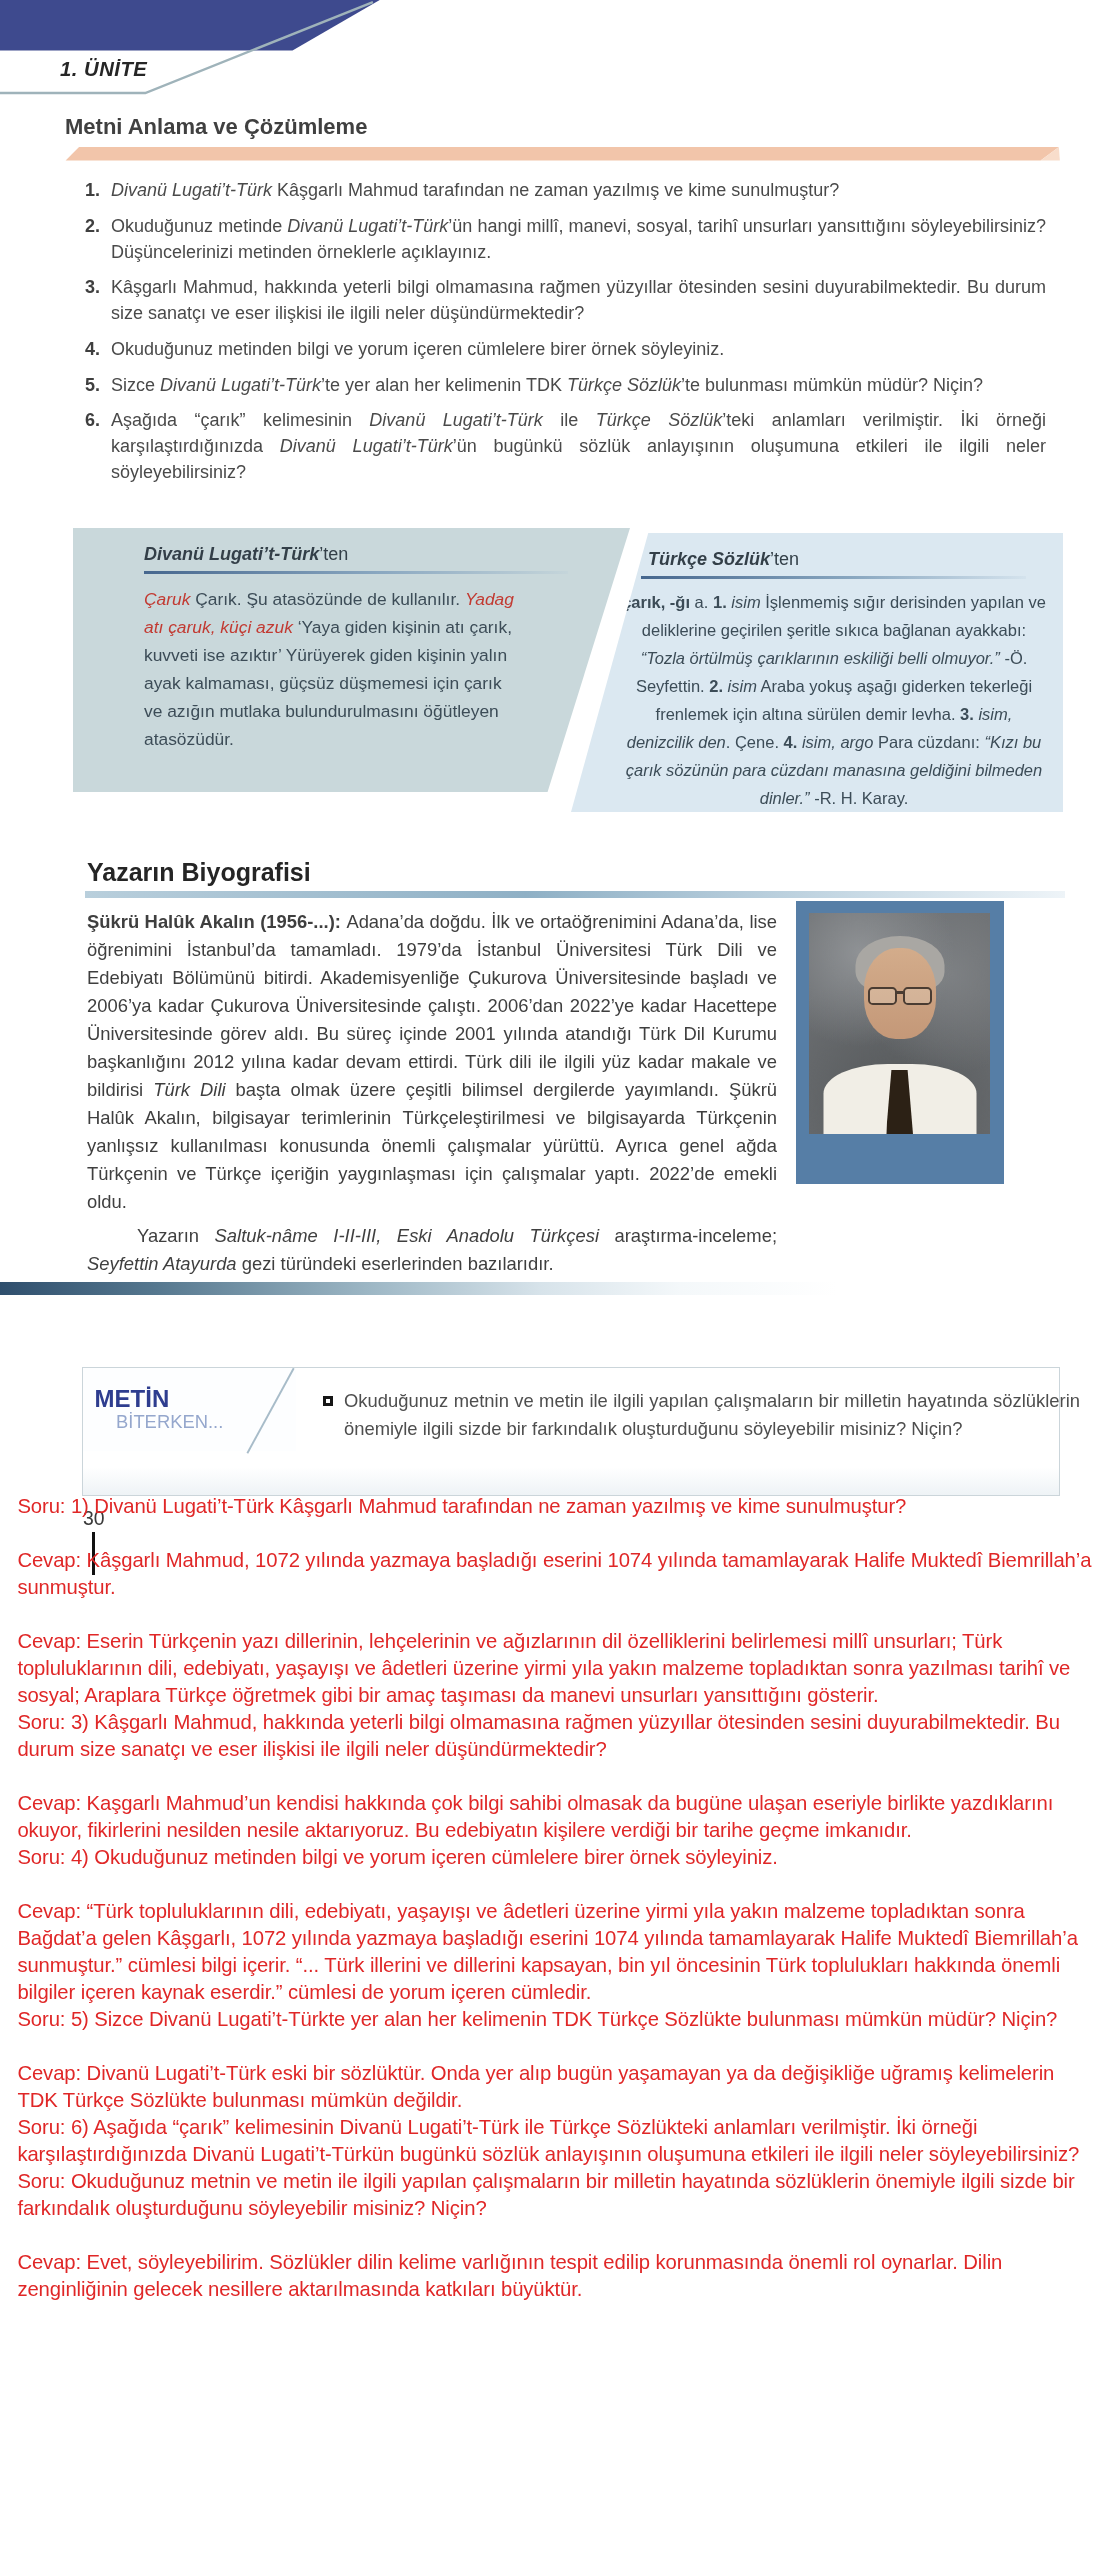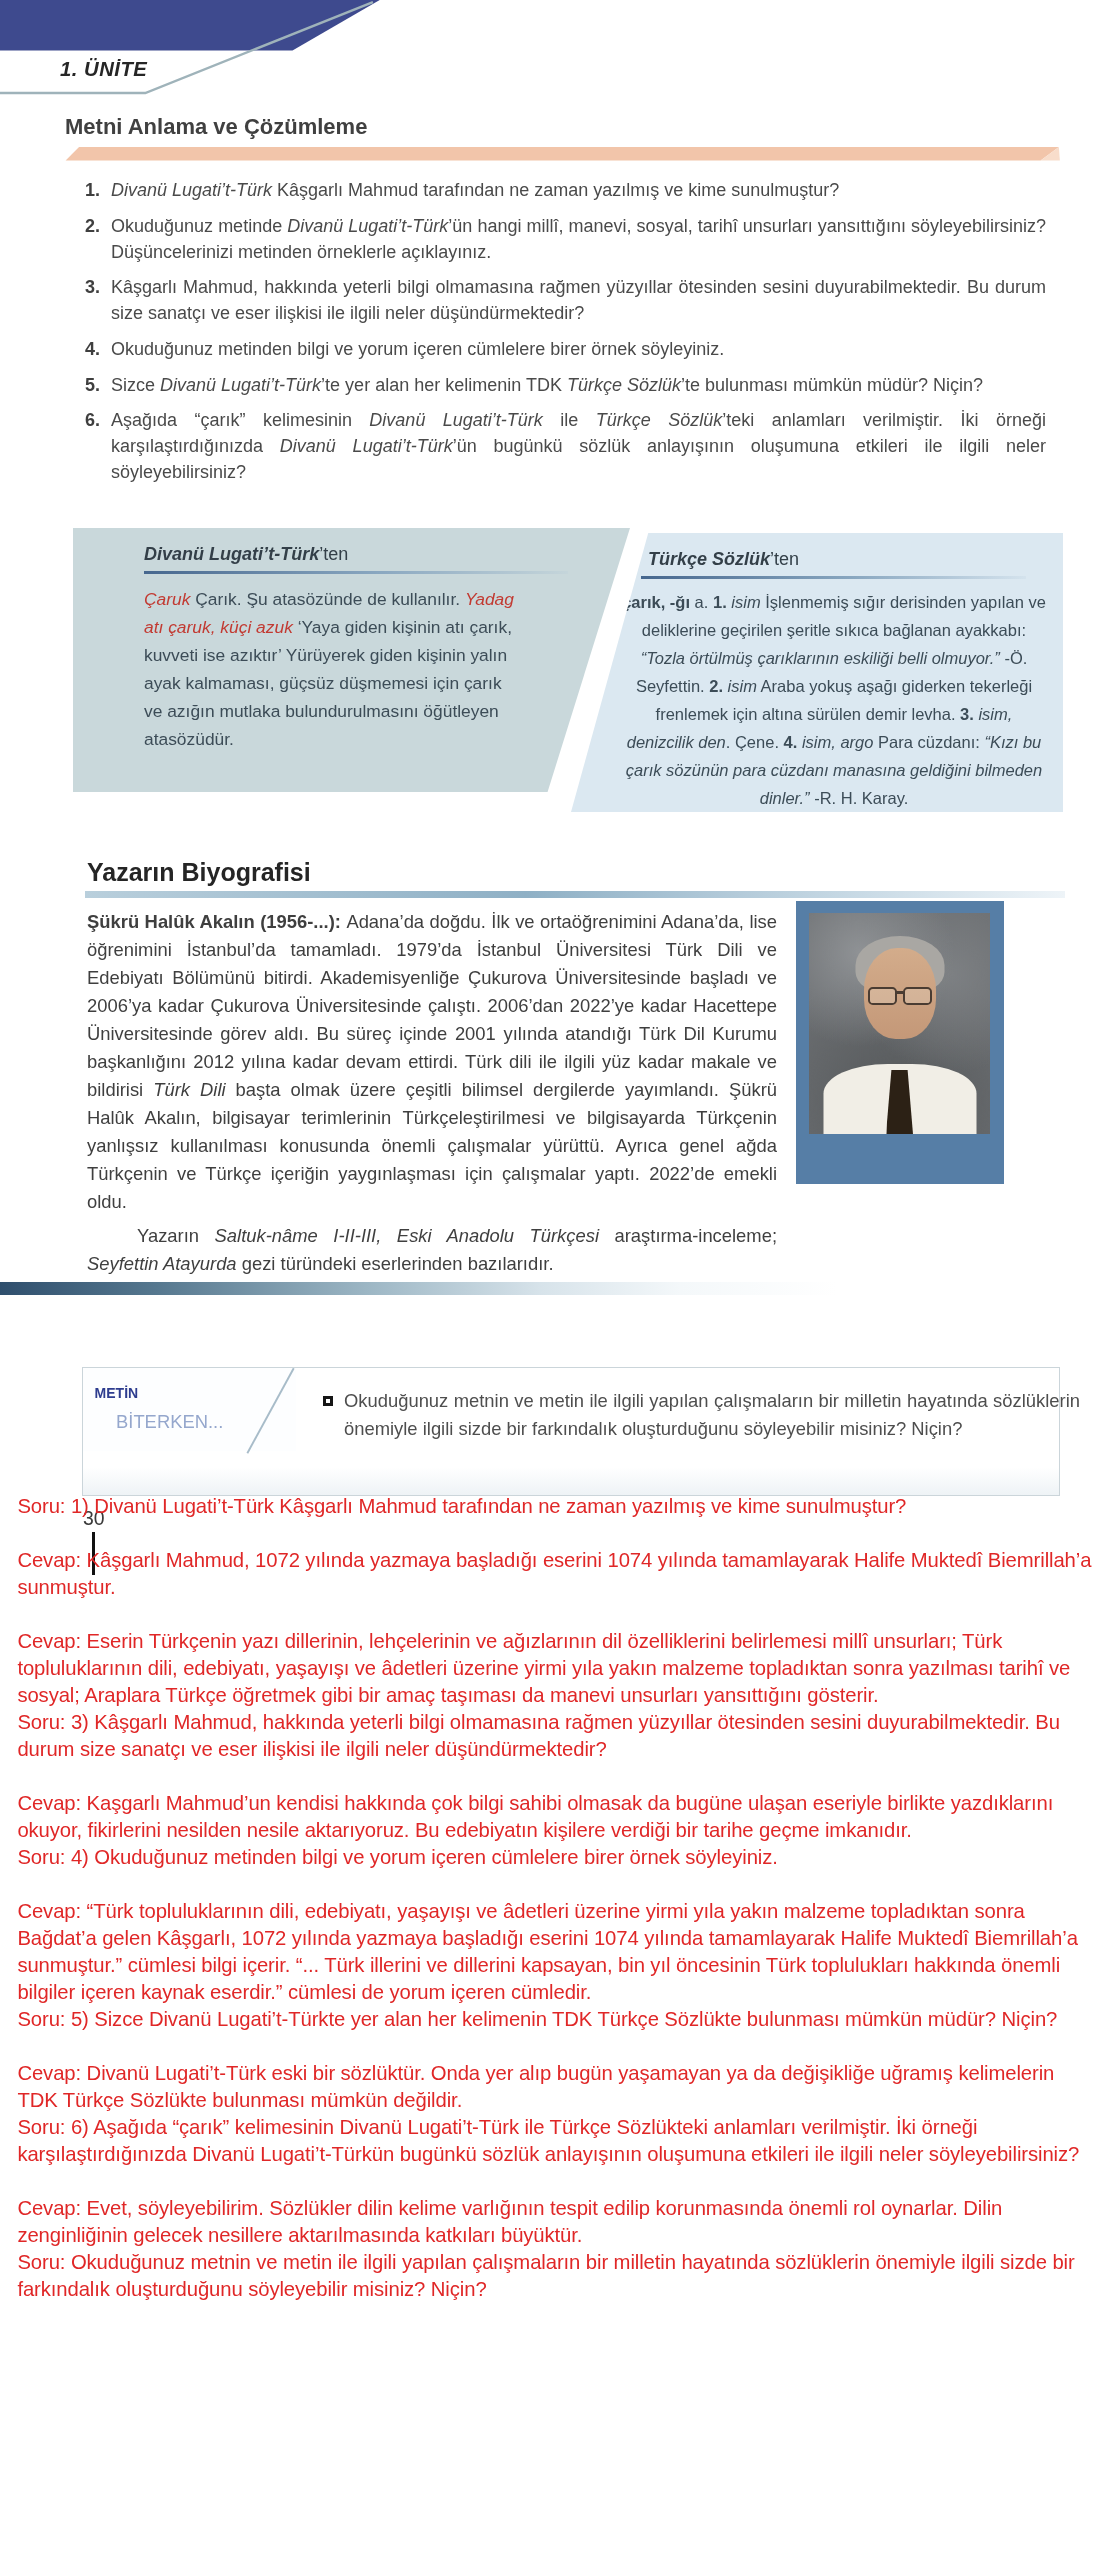--- a/index.html
+++ b/index.html
@@ -91,21 +91,21 @@
     position:absolute;left:0;top:1282px;width:872px;height:12.6px;
     background:linear-gradient(to right,#2f4f6d 0%,#56788f 18%,#9cb6c4 42%,#d7e3ea 62%,#f4f8fa 78%,rgba(255,255,255,0) 96%);
   }
 
   
   #metin-box{
     position:absolute;left:82px;top:1367px;width:976px;height:127px;
     border:1px solid #cbd5da;background:linear-gradient(180deg,#ffffff 78%,#eef3f6);
   }
   #metin-label{position:absolute;left:0;top:0;width:213px;height:83px;background:#fdfeff;}
-  #metin-line1{position:absolute;left:11.6px;top:17.4px;font-size:14px;font-weight:bold;color:#2e3d8f;}
+  #metin-line1{position:absolute;left:11.6px;top:17.4px;font-size:24px;font-weight:bold;color:#2e3d8f;}
   #metin-line2{position:absolute;left:33px;top:43px;font-size:18.4px;color:#95a7cd;}
   #metin-bullet-para{
     position:absolute;left:240px;top:19.4px;width:736px;padding-left:21px;
     font-size:18.4px;line-height:28px;color:#4e4e4e;text-align:justify;
   }
   #metin-bullet{
     position:absolute;left:0;top:8.7px;width:9.7px;height:9.7px;background:#161616;
   }
   #metin-bullet::after{
     content:"";position:absolute;left:2.9px;top:2.9px;width:3.9px;height:3.9px;background:#ffffff;
@@ -238,17 +238,17 @@
 
     <p class="qa-line cevap">Cevap: “Türk topluluklarının dili, edebiyatı, yaşayışı ve âdetleri üzerine yirmi yıla yakın malzeme topladıktan sonra Bağdat’a gelen Kâşgarlı, 1072 yılında yazmaya başladığı eserini 1074 yılında tamamlayarak Halife Muktedî Biemrillah’a sunmuştur.” cümlesi bilgi içerir. “... Türk illerini ve dillerini kapsayan, bin yıl öncesinin Türk toplulukları hakkında önemli bilgiler içeren kaynak eserdir.” cümlesi de yorum içeren cümledir.</p>
 
     <p class="qa-line soru">Soru: 5) Sizce Divanü Lugati’t-Türkte yer alan her kelimenin TDK Türkçe Sözlükte bulunması mümkün müdür? Niçin?</p>
 
     <p class="qa-line cevap">Cevap: Divanü Lugati’t-Türk eski bir sözlüktür. Onda yer alıp bugün yaşamayan ya da değişikliğe uğramış kelimelerin TDK Türkçe Sözlükte bulunması mümkün değildir.</p>
 
     <p class="qa-line soru">Soru: 6) Aşağıda “çarık” kelimesinin Divanü Lugati’t-Türk ile Türkçe Sözlükteki anlamları verilmiştir. İki örneği karşılaştırdığınızda Divanü Lugati’t-Türkün bugünkü sözlük anlayışının oluşumuna etkileri ile ilgili neler söyleyebilirsiniz?</p>
 
 
+    <p class="qa-line soru">Soru: Okuduğunuz metnin ve metin ile ilgili yapılan çalışmaların bir milletin hayatında sözlüklerin önemiyle ilgili sizde bir farkındalık oluşturduğunu söyleyebilir misiniz? Niçin?</p>
+
     <p class="qa-line cevap">Cevap: Evet, söyleyebilirim. Sözlükler dilin kelime varlığının tespit edilip korunmasında önemli rol oynarlar. Dilin zenginliğinin gelecek nesillere aktarılmasında katkıları büyüktür.</p>
-
-    <p class="qa-line soru">Soru: Okuduğunuz metnin ve metin ile ilgili yapılan çalışmaların bir milletin hayatında sözlüklerin önemiyle ilgili sizde bir farkındalık oluşturduğunu söyleyebilir misiniz? Niçin?</p>
   </div>
 
 
 </body></html>

